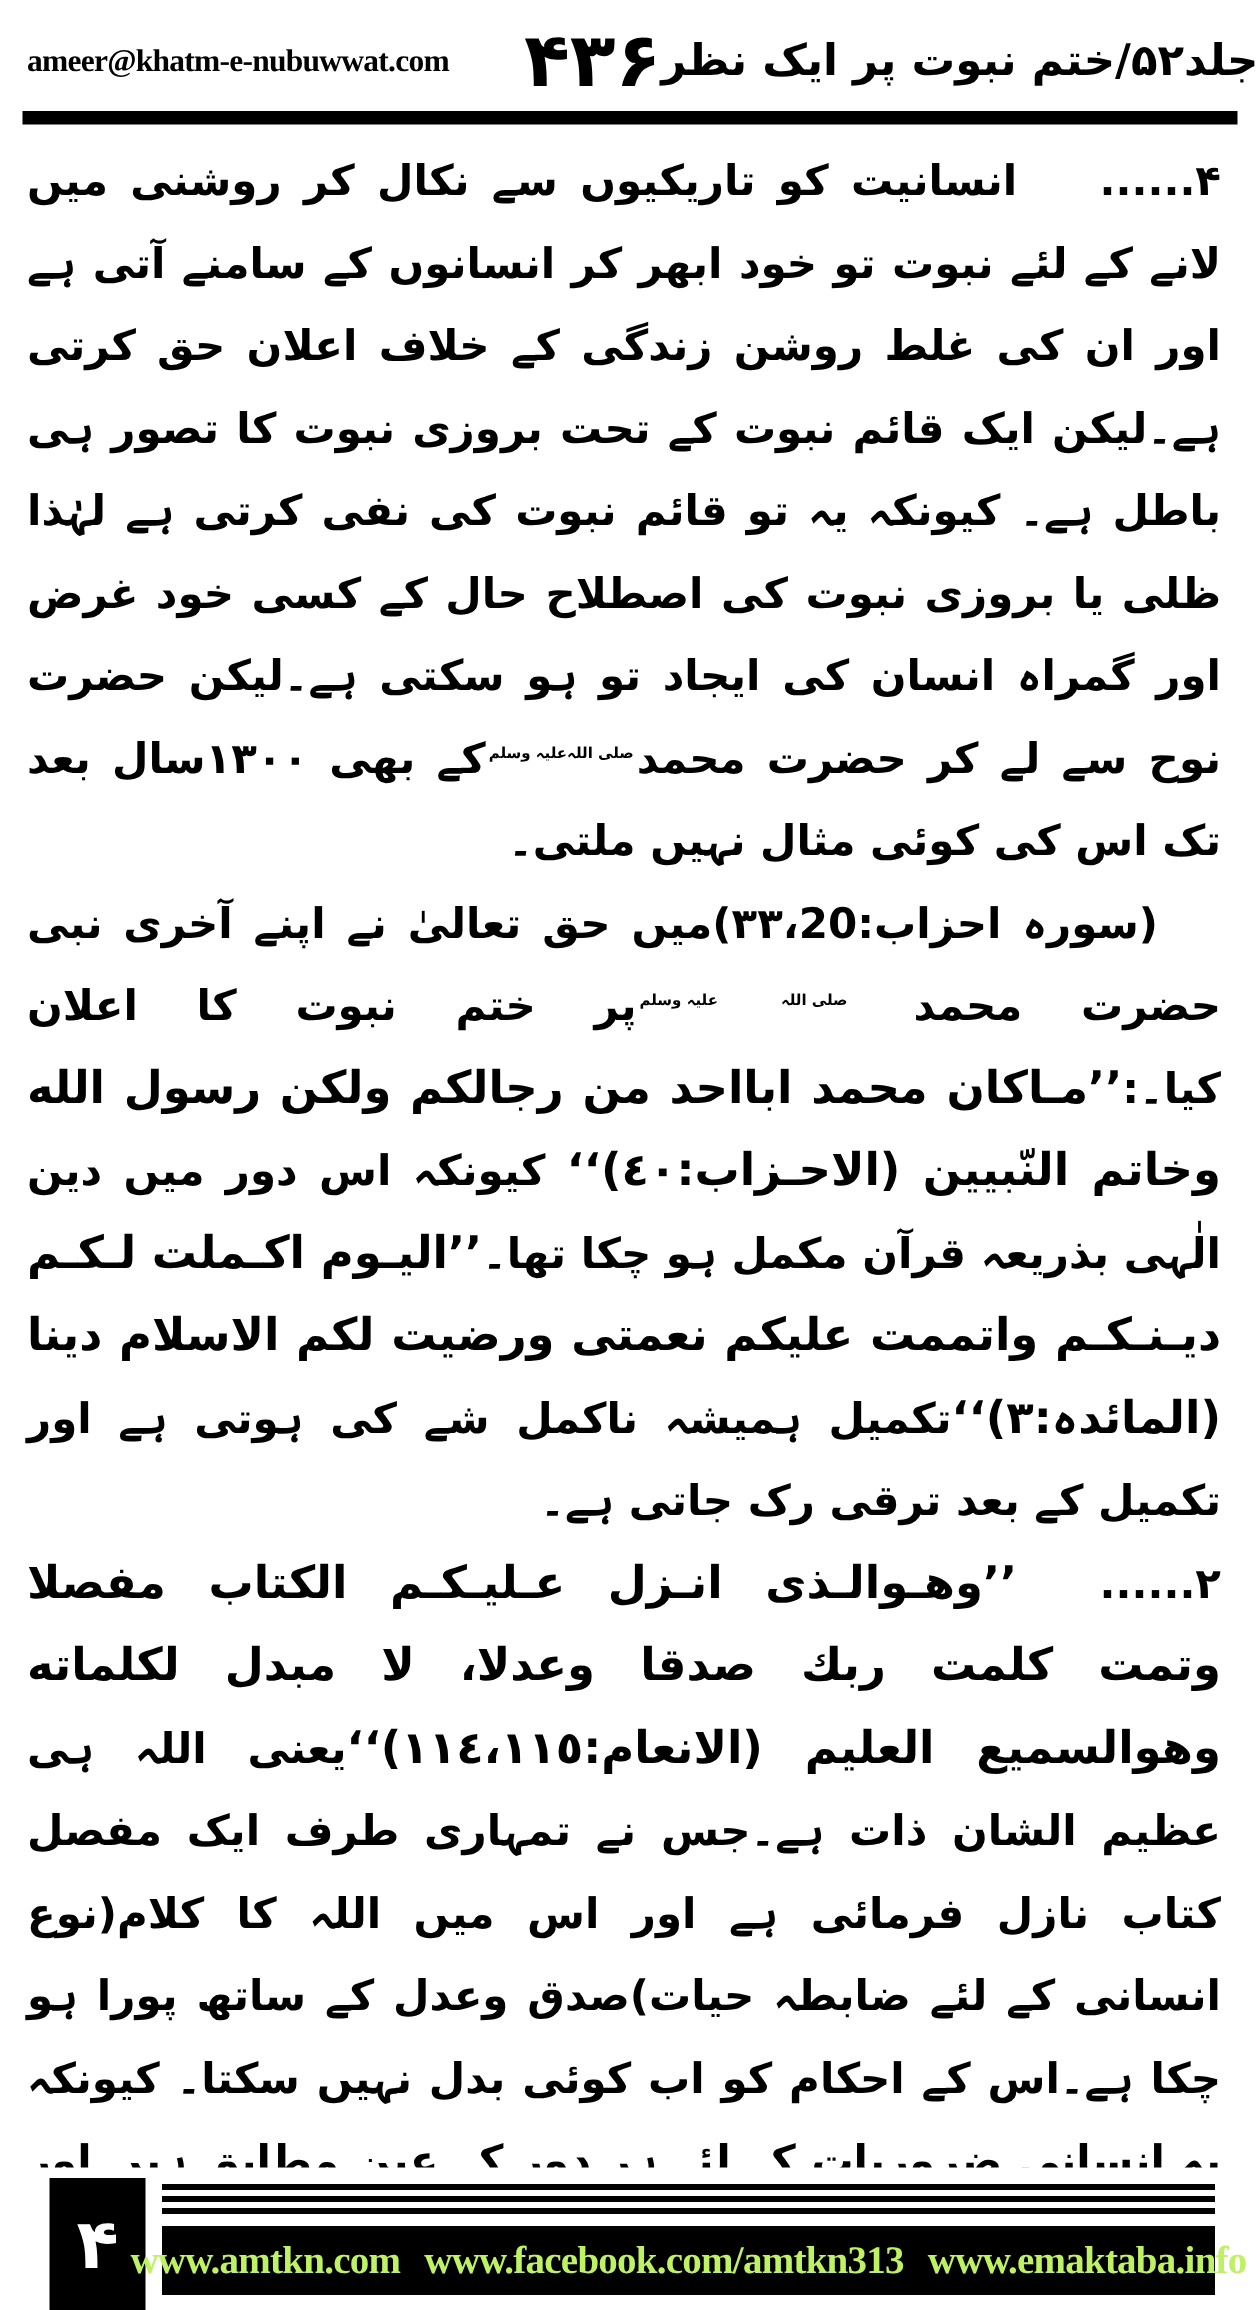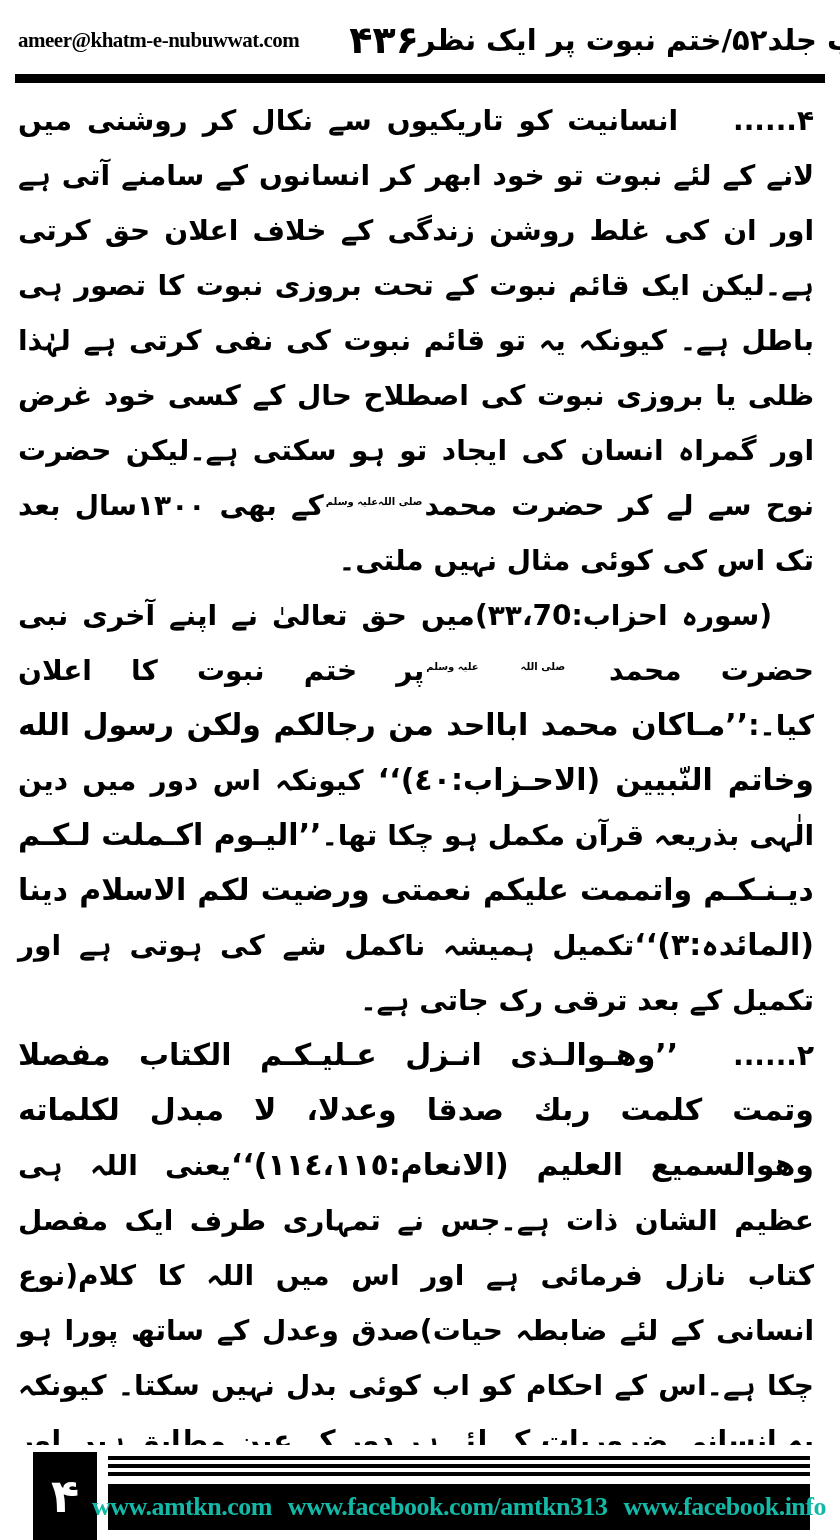--- a/index.html
+++ b/index.html
@@ -18,21 +18,21 @@
     direction:ltr;
     padding:14px 20px 4px 18px;
     height:52px;
   }
   .email{
     font-family:"Liberation Serif",serif;
     font-weight:bold;font-size:21px;letter-spacing:-0.5px;
     white-space:nowrap;
   }
   .pageno{
-    font-size:38px;font-weight:bold;
+    font-size:50px;font-weight:bold;
     margin-left:50px;line-height:1;
     font-family:"DejaVu Sans",sans-serif;
   }
   .book-title{
     margin-left:auto;
     direction:rtl;
     font-size:29px;font-weight:bold;
     white-space:nowrap;
   }
   .rule{height:9px;background:#000;margin:4px 15px 0 15px;}
@@ -70,21 +70,21 @@
   .footer-pagebox{
     position:absolute;left:33px;bottom:0;
     width:64px;height:88px;background:#000;
     color:#fff;display:flex;align-items:center;justify-content:center;
     font-size:46px;font-weight:bold;
   }
   .footer-stripes{position:absolute;left:108px;right:30px;bottom:60px;}
   .stripe{height:4px;background:#000;margin-bottom:4px;}
   .urlbar{
     position:absolute;left:108px;right:30px;bottom:10px;height:46px;
-    background:#000;color:#14b8a6;
+    background:#000;color:#bef264;
     display:flex;align-items:center;justify-content:center;gap:16px;
     font-family:"Liberation Serif",serif;
     font-weight:bold;font-size:26px;letter-spacing:-0.5px;
     white-space:nowrap;
   }
 </style>
 </head>
 <body>
 
 <div class="page">
@@ -97,38 +97,38 @@
   <div class="rule"></div>
 
   <div class="content">
 
     <p><span class="marker">۴......</span><span>انسانیت کو تاریکیوں سے نکال کر روشنی میں لانے کے لئے نبوت تو خود ابھر کر انسانوں کے سامنے آتی ہے اور ان کی غلط روشن زندگی کے خلاف اعلان حق کرتی ہے۔لیکن ایک قائم نبوت کے تحت بروزی نبوت کا تصور ہی باطل ہے۔ کیونکہ یہ تو قائم نبوت کی نفی کرتی ہے لہٰذا ظلی یا بروزی نبوت کی اصطلاح حال کے کسی خود غرض اور گمراہ انسان کی ایجاد تو ہو سکتی ہے۔لیکن حضرت نوح سے لے کر حضرت محمد</span><span class="seal">
           <span>صلی اللہ</span>
           <span>علیہ وسلم</span>
         </span><span>کے بھی ۱۳۰۰سال بعد تک اس کی کوئی مثال نہیں ملتی۔</span></p>
 
 
-    <p class="para-indent"><span>(سورہ احزاب:۳۳،70)میں حق تعالیٰ نے اپنے آخری نبی حضرت محمد</span><span class="seal">
+    <p class="para-indent"><span>(سورہ احزاب:۳۳،20)میں حق تعالیٰ نے اپنے آخری نبی حضرت محمد</span><span class="seal">
           <span>صلی اللہ</span>
           <span>علیہ وسلم</span>
         </span><span>پر ختم نبوت کا اعلان کیا۔:</span><span class="ar">’’مـاکان محمد ابااحد من رجالکم ولکن رسول الله وخاتم النّبیین (الاحـزاب:٤٠)‘‘</span> <span>کیونکہ اس دور میں دین الٰہی بذریعہ قرآن مکمل ہو چکا تھا۔</span><span class="ar">’’الیـوم اکـملت لـکـم ديـنـکـم واتممت علیکم نعمتی ورضیت لکم الاسلام دینا (المائدہ:٣)‘‘</span><span>تکمیل ہمیشہ ناکمل شے کی ہوتی ہے اور تکمیل کے بعد ترقی رک جاتی ہے۔</span></p>
 
     <p><span class="marker">۲......</span><span class="ar">’’وهـوالـذی انـزل عـلیـکـم الکتاب مفصلا وتمت کلمت ربك صدقا وعدلا، لا مبدل لکلماته وهوالسمیع العلیم (الانعام:١١٤،١١٥)‘‘</span><span>یعنی اللہ ہی عظیم الشان ذات ہے۔جس نے تمہاری طرف ایک مفصل کتاب نازل فرمائی ہے اور اس میں اللہ کا کلام(نوع انسانی کے لئے ضابطہ حیات)صدق وعدل کے ساتھ پورا ہو چکا ہے۔اس کے احکام کو اب کوئی بدل نہیں سکتا۔ کیونکہ یہ انسانی ضروریات کے لئے ہر دور کے عین مطابق ہیں اور ان کا نازل کرنے والا اللہ ہر بات کو سننے والا اور ہر چیز کا جاننے والا ہے۔</span></p>
 
   </div>
 
   <div class="footer">
     <div class="footer-pagebox">
       <span>۴</span>
     </div>
     <div class="footer-stripes">
       <div class="stripe"></div>
       <div class="stripe"></div>
       <div class="stripe"></div>
     </div>
     <div class="urlbar">
       <span>www.amtkn.com</span>
       <span>www.facebook.com/amtkn313</span>
-      <span>www.facebook.info</span>
+      <span>www.emaktaba.info</span>
     </div>
   </div>
 
 </div>
 
 </body></html>

